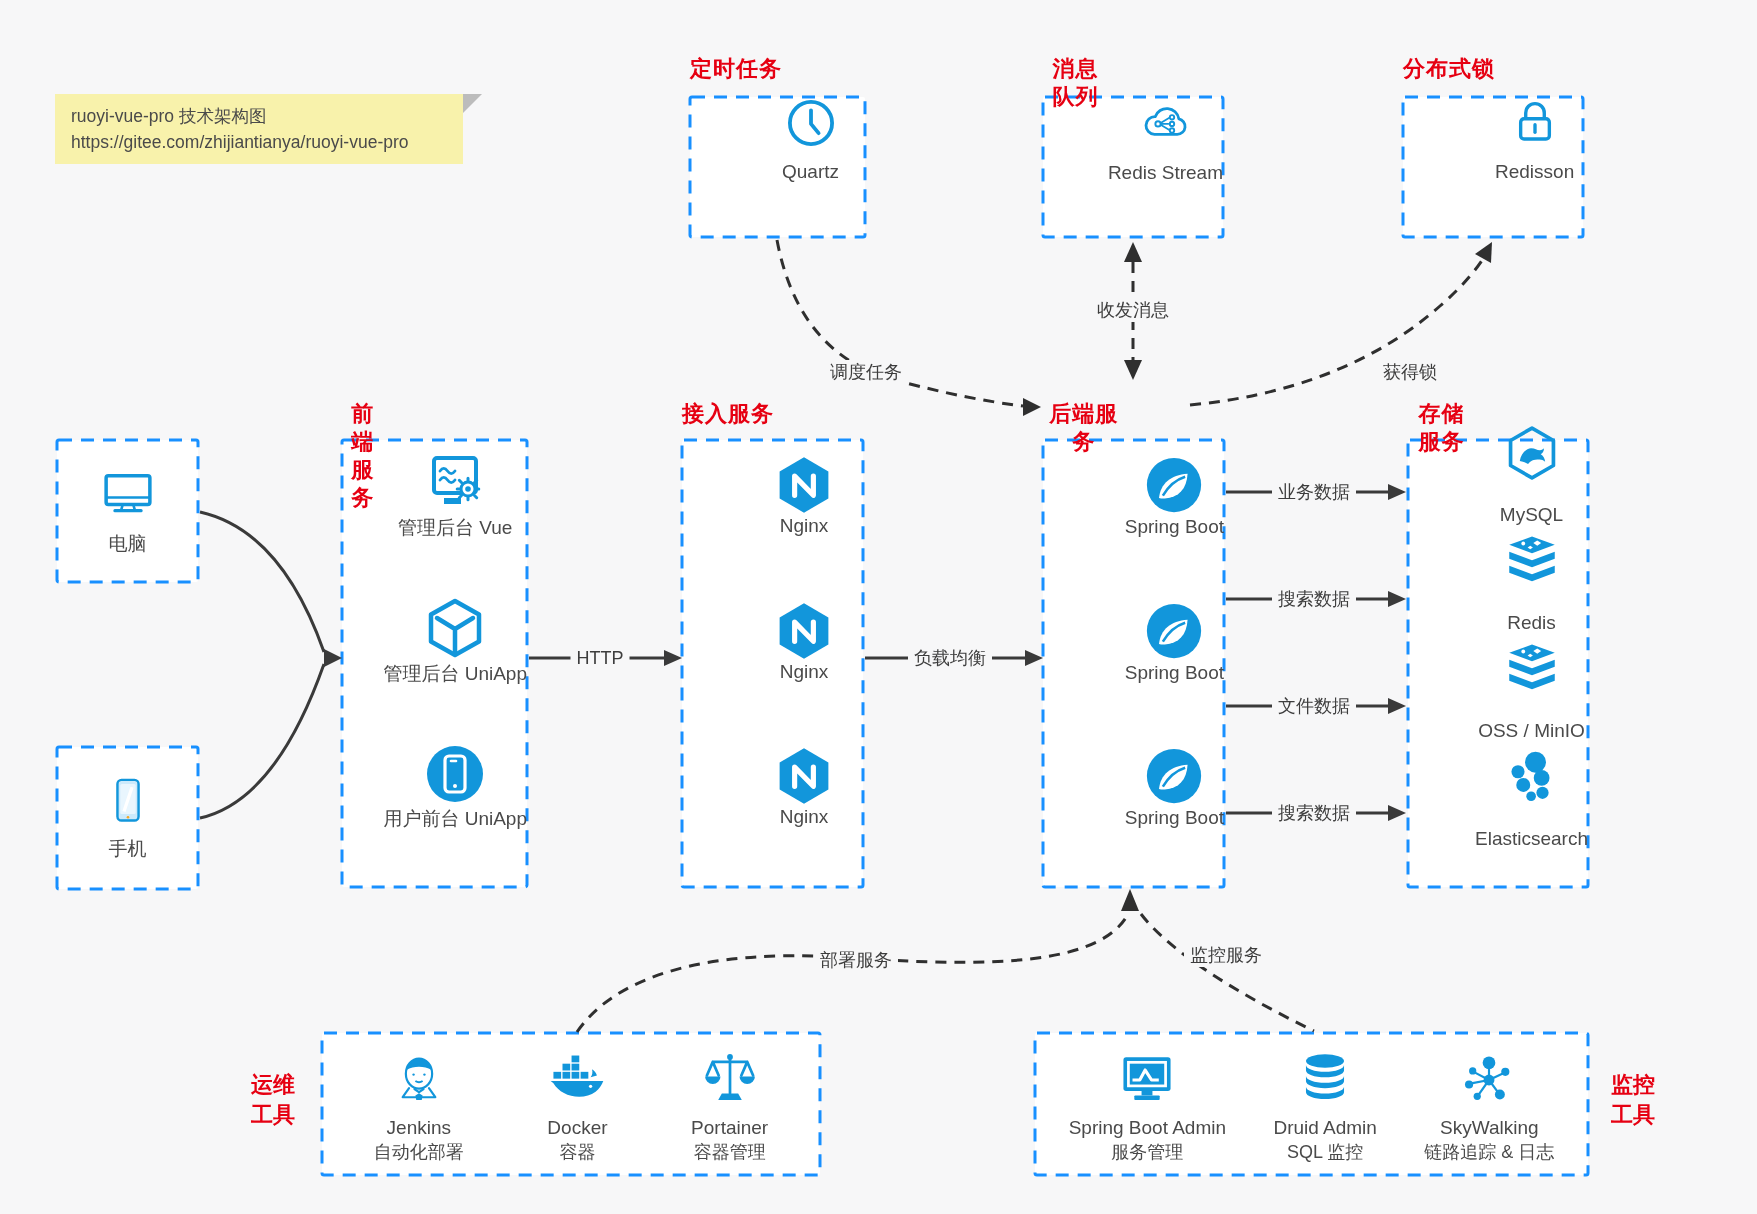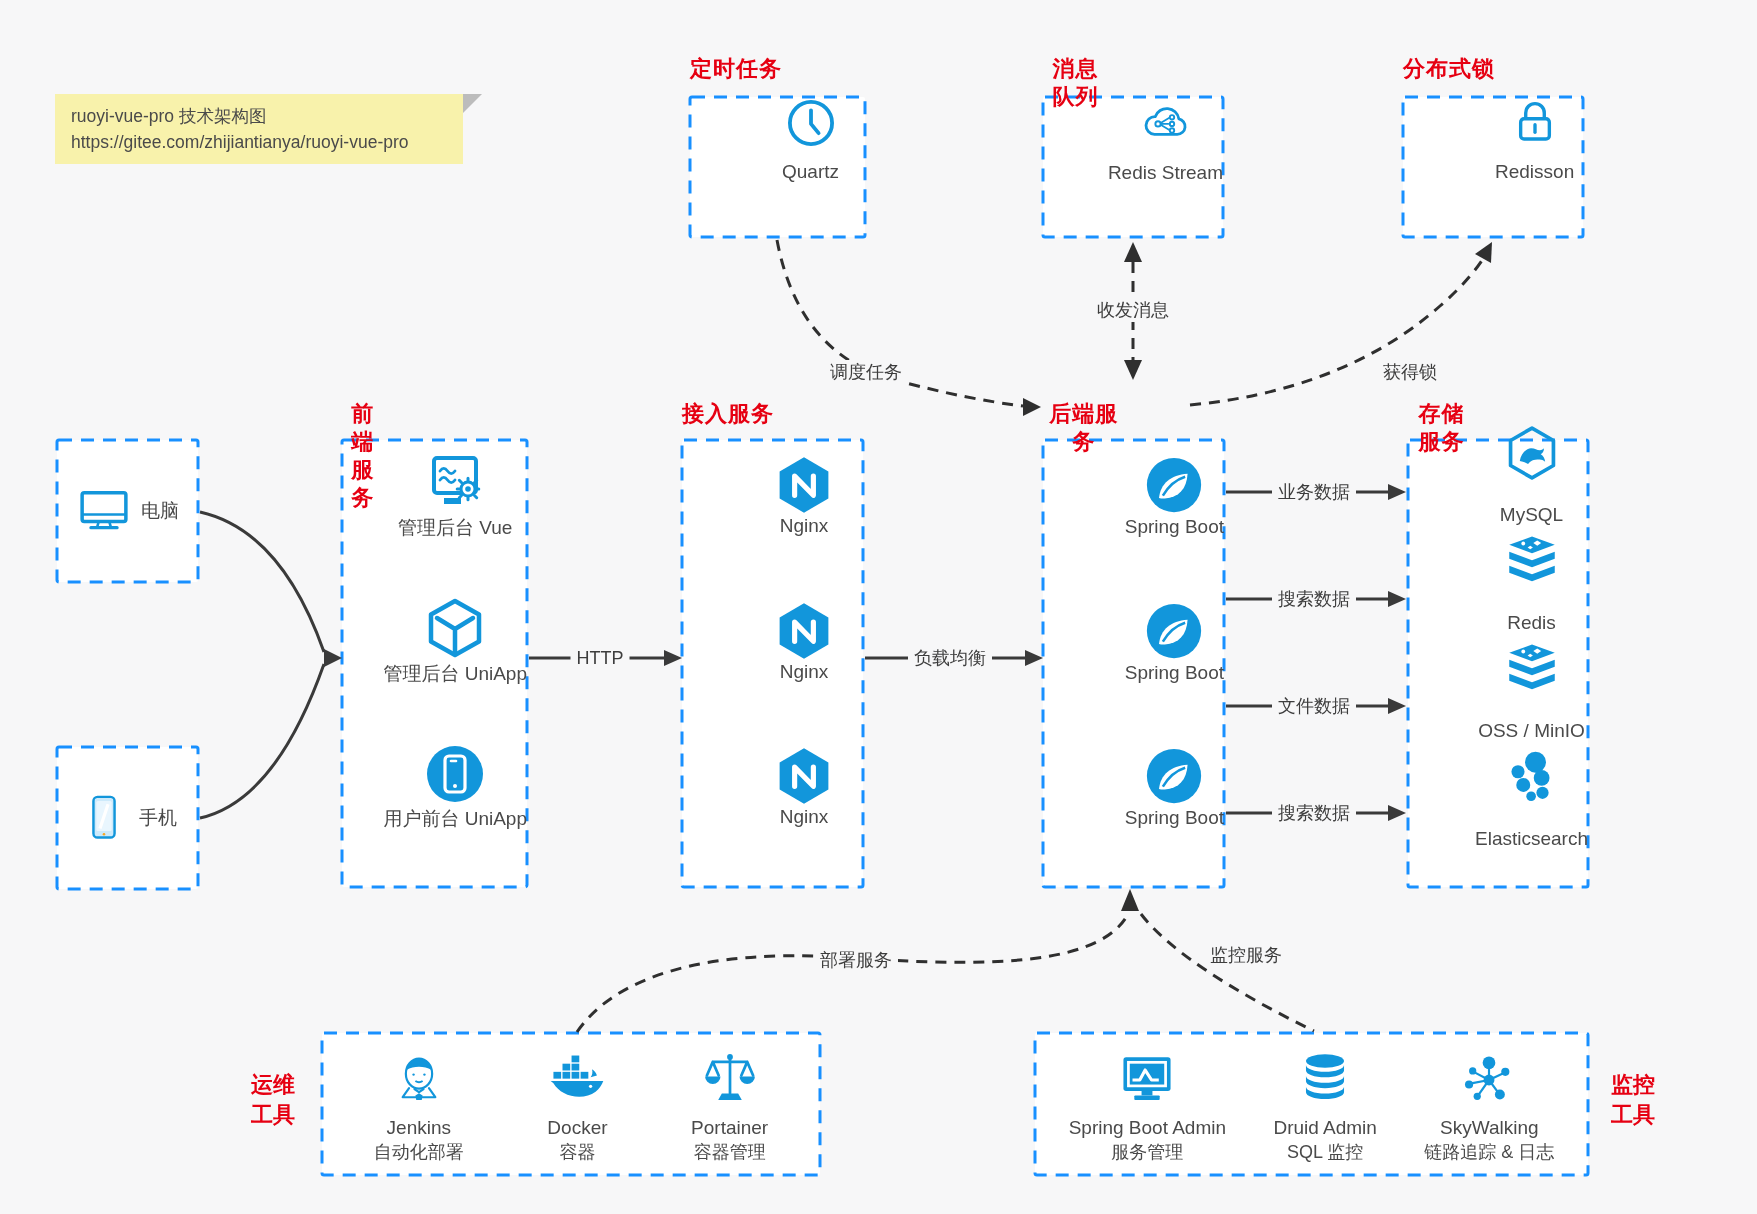--- a/index.html
+++ b/index.html
@@ -28,21 +28,21 @@
   #g-backend{left:1043px;top:400px;width:181px;}
   #g-storage{left:1408px;top:400px;width:180px;}
   .colbody{height:447px;flex-direction:column;justify-content:space-between;padding:24px 0 16px;}
   #g-storage .colbody{padding:10px 0 10px;}
 
   .node{display:flex;flex-direction:column;align-items:center;justify-content:center;height:116px;}
   .node-sm{height:102px;gap:23px;justify-content:center;}
   .node-label{font-size:19px;color:#4a4a4a;white-space:nowrap;}
 
   
-  .client{position:absolute;width:141px;height:142px;display:flex;flex-direction:row;
+  .client{position:absolute;width:141px;height:142px;display:flex;flex-direction:column;
           align-items:center;justify-content:center;gap:9px;}
   #client-pc{left:57px;top:440px;}
   #client-phone{left:57px;top:747px;}
 
   
   .bbox{position:absolute;height:142px;display:flex;align-items:center;justify-content:space-around;
         box-sizing:border-box;padding:8px 10px 2px;}
   #g-ops{left:322px;top:1033px;width:498px;}
   #g-mon{left:1035px;top:1033px;width:553px;}
   .bitem{display:flex;flex-direction:column;align-items:center;gap:2px;}
@@ -61,21 +61,21 @@
   #el-http{left:600px;top:658px;}
   #el-lb{left:950px;top:658px;}
   #el-biz{left:1314px;top:492px;}
   #el-cache{left:1314px;top:599px;}
   #el-file{left:1314px;top:706px;}
   #el-search{left:1314px;top:813px;}
   #el-sched{left:866px;top:372px;}
   #el-msg{left:1133px;top:310px;}
   #el-lock{left:1410px;top:372px;}
   #el-deploy{left:856px;top:960px;}
-  #el-mon{left:1226px;top:955px;margin-left:20px;}
+  #el-mon{left:1226px;top:955px;}
   .icon{display:flex;align-items:center;justify-content:center;}
 </style>
 </head>
 <body>
 
 <div class="canvas">
 
   <svg class="wires" viewBox="0 0 1757 1214">
 
     <g fill="#ffffff" stroke="#1890ff" stroke-width="3" stroke-dasharray="13 9">

